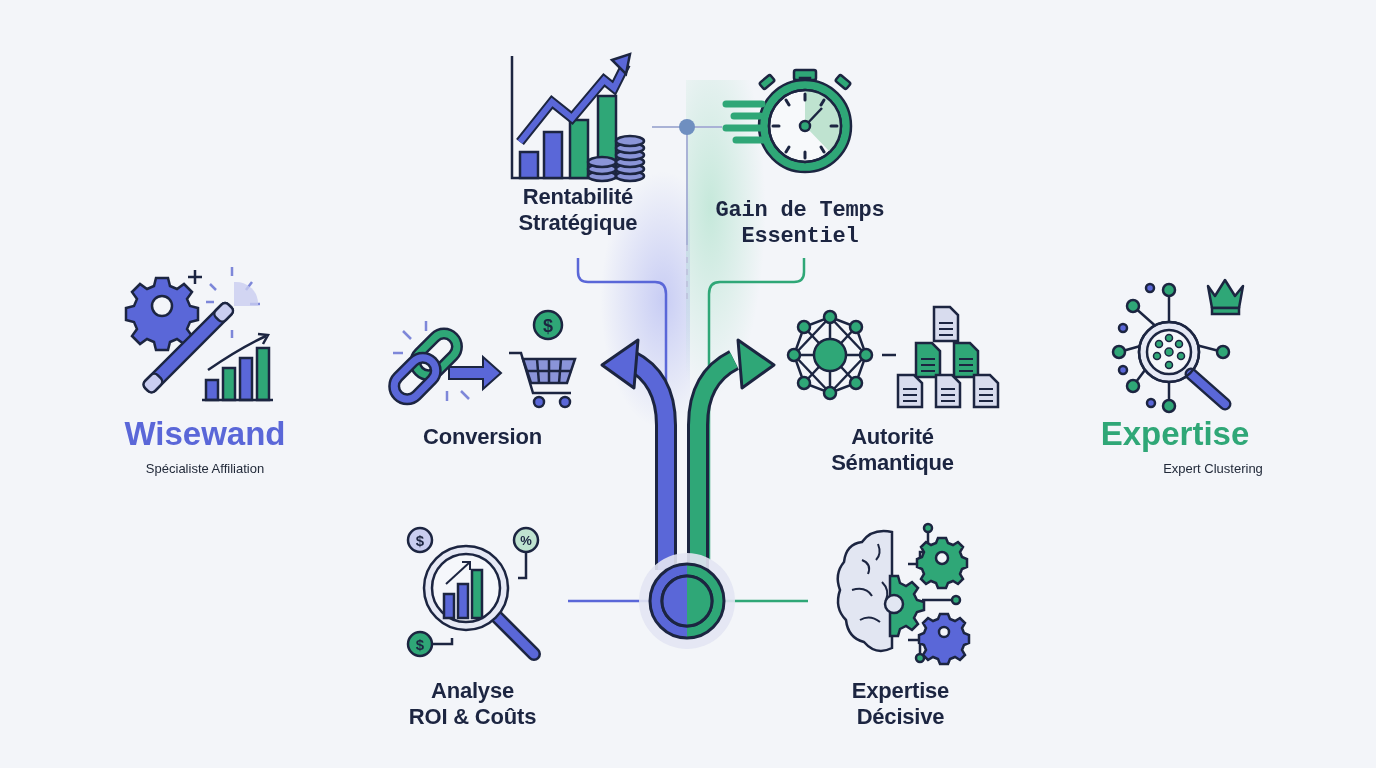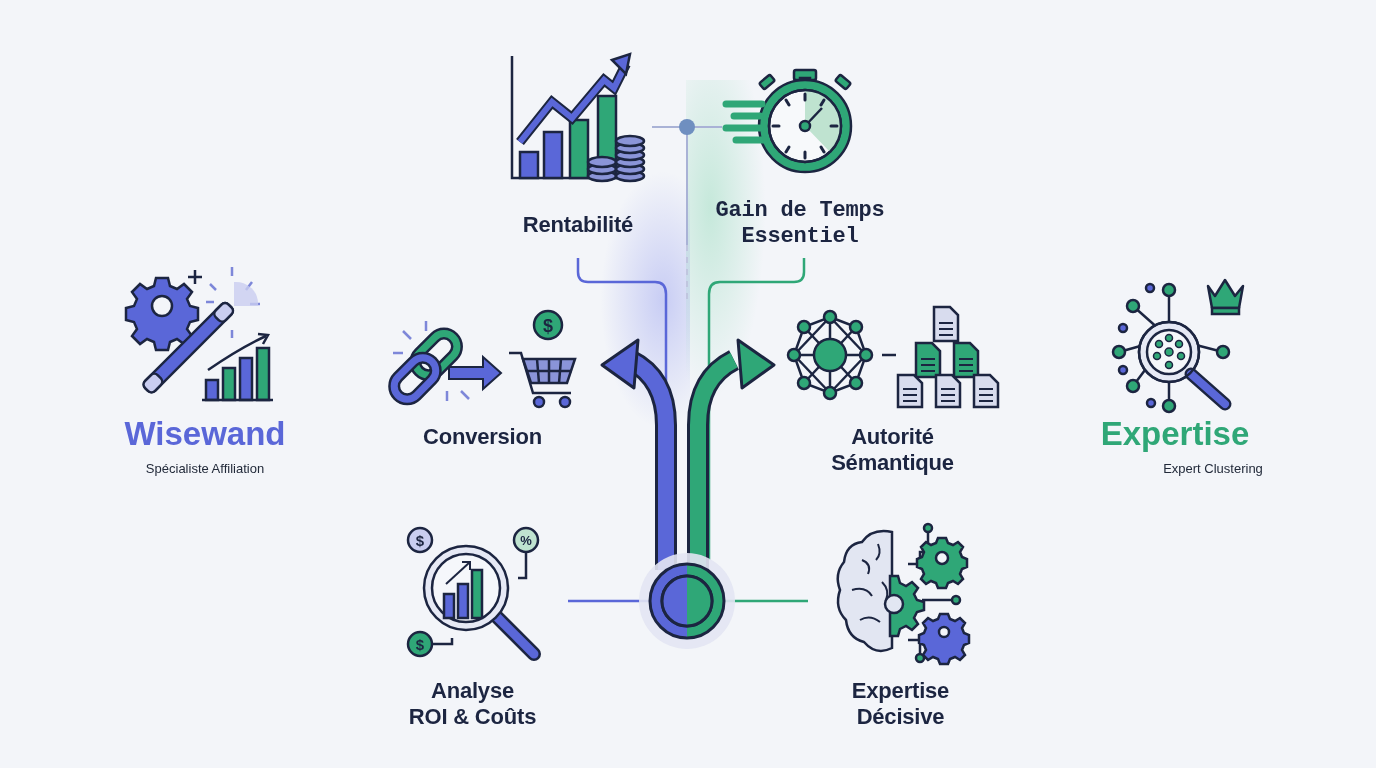--- a/index.html
+++ b/index.html
@@ -148,22 +148,23 @@
         <ellipse cx="94" cy="110" rx="14" ry="5"></ellipse>
       <ellipse cx="122" cy="124" rx="14" ry="5"></ellipse>
         <ellipse cx="122" cy="117" rx="14" ry="5"></ellipse>
         <ellipse cx="122" cy="110" rx="14" ry="5"></ellipse>
       <ellipse cx="122" cy="103" rx="14" ry="5"></ellipse>
         <ellipse cx="122" cy="96" rx="14" ry="5"></ellipse>
         <ellipse cx="122" cy="89" rx="14" ry="5"></ellipse>
     </g>
   </g>
 </svg>
-<div class="lbl" style="left:488px;top:212px;width:180px;">
+<div class="lbl" style="left:488px;top:184px;width:180px;">
   <div>Rentabilité</div>
+  <div>Stratégique</div>
 </div>
 
 <svg style="left:724px;top:64px;" width="140" height="110">
   <g stroke="#1c2541" stroke-width="2.5">
     <rect x="70" y="6" width="22" height="10" rx="2" fill="#2fa777"></rect>
     <rect x="76" y="14" width="10" height="8" fill="#2fa777"></rect>
     <rect x="36" y="14" width="14" height="8" rx="2" fill="#2fa777" transform="rotate(-40 43 18)"></rect>
     <rect x="112" y="14" width="14" height="8" rx="2" fill="#2fa777" transform="rotate(40 119 18)"></rect>
     <circle cx="81" cy="62" r="46" fill="#2fa777"></circle>
     <circle cx="81" cy="62" r="36" fill="#f7f9fb"></circle>

